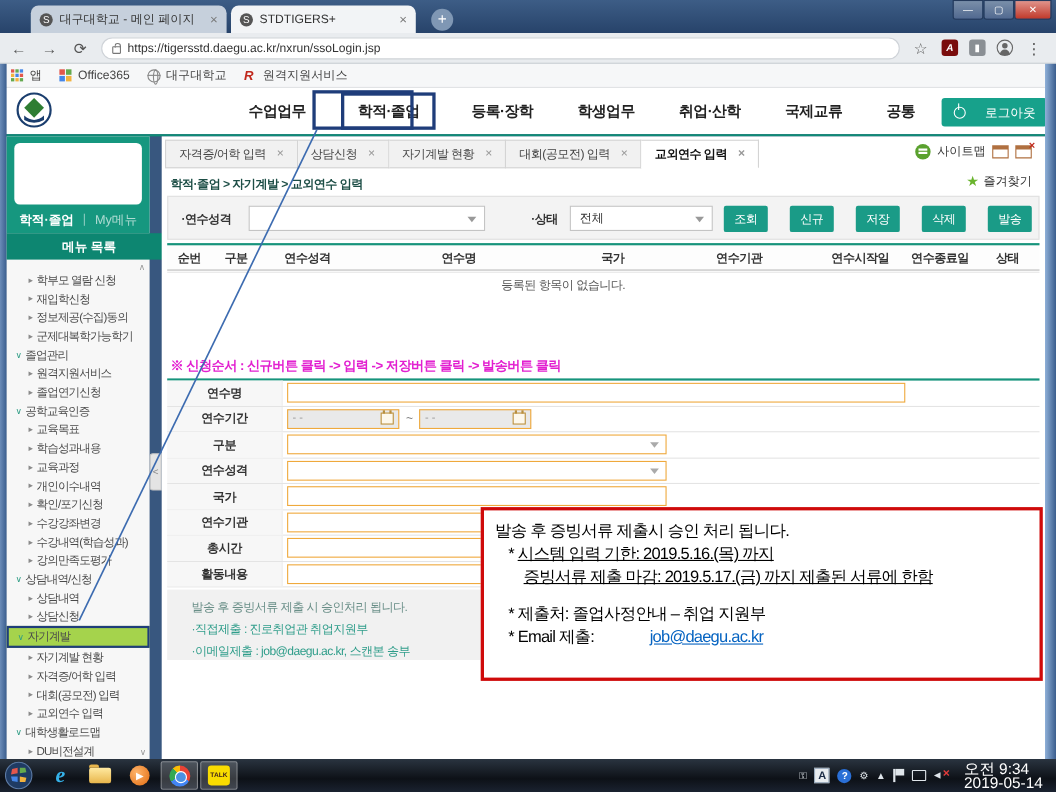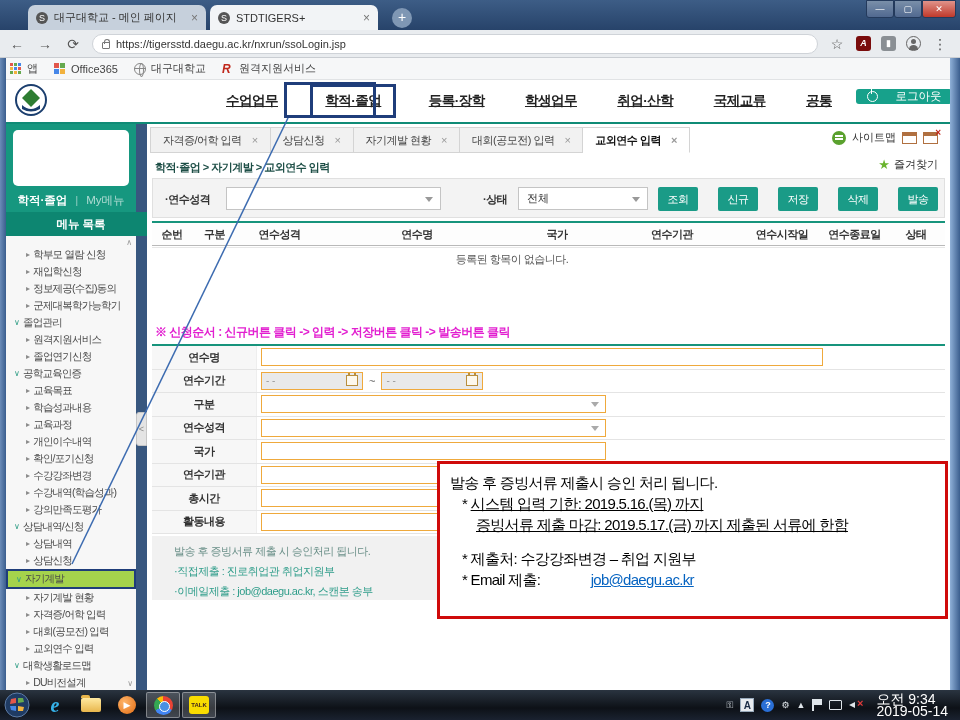--- a/index.html
+++ b/index.html
@@ -60,23 +60,23 @@
   .r-ico { color:#c0281c; font-weight:bold; font-style:italic; font-size:12px; line-height:12px;}
 
   
   #site-header { left:0; top:80px; width:960px; height:42px; background:#fff; }
   #logo-wrap { position:absolute; left:14px; top:3px; display:flex; align-items:center; gap:7px;}
   #logo-text-kr { font-size:17px; font-weight:bold; color:#111; letter-spacing:-1px;}
   #logo-text-en { font-size:6.5px; color:#246; letter-spacing:.5px;}
   #logo-suffix { font-size:15px; color:#5a6b7a; margin-left:3px;}
   #main-nav { position:absolute; left:218px; top:0; width:622px; height:42px;
     display:flex; align-items:center; justify-content:space-between; }
-  .nav-item { font-size:13.5px; font-weight:bold; color:#222; padding:6px 8px; letter-spacing:-0.5px;text-decoration:underline;}
+  .nav-item { font-size:13.5px; font-weight:bold; color:#222; padding:6px 8px; letter-spacing:-0.5px;}
   .nav-item.hl { border:3px solid #1f3d7a; padding:5px 12px; }
-  #logout-btn { position:absolute; left:856px; top:9px; width:96px; height:15px; background:#17a18b;
+  #logout-btn { position:absolute; left:856px; top:9px; width:96px; height:26px; background:#17a18b;
     color:#fff; border-radius:3px; font-size:11.5px; display:flex; align-items:center; justify-content:center; gap:18px;}
   .power-ico { width:11px; height:11px; border:1.5px solid #fff; border-radius:50%; position:relative;}
   .power-ico::before { content:""; position:absolute; left:3.2px; top:-4px; width:1.5px; height:6px; background:#fff;}
   #header-rule { left:0; top:122px; width:960px; height:2px; background:#0f8b76; }
 
   
   #wb-left { left:0; top:58px; width:6px; height:632px; background:linear-gradient(to right,#6b8cb8,#3b5e8e); }
   #wb-right { left:950px; top:58px; width:10px; height:632px; background:linear-gradient(to right,#8fb0d8,#3b5e8e); }
 
   
@@ -563,21 +563,21 @@
       <div class="note-line">·직접제출 : 진로취업관 취업지원부</div>
       <div class="note-line">·이메일제출 : job@daegu.ac.kr, 스캔본 송부</div>
     </div>
 </div>
 
 <div id="red-box" class="abs">
     <div class="rb-line"><span>발송 후 증빙서류 제출시 승인 처리 됩니다.</span></div>
     <div class="rb-line u"><span class="ind1">* <span class="utext">시스템 입력 기한: 2019.5.16.(목) 까지</span></span></div>
     <div class="rb-line u"><span class="ind2"><span class="utext">증빙서류 제출 마감: 2019.5.17.(금) 까지 제출된 서류에 한함</span></span></div>
     <div class="rb-line blank"></div>
-    <div class="rb-line"><span class="ind1">* 제출처: 수강강좌변경 – 취업 지원부</span></div>
+    <div class="rb-line"><span class="ind1">* 제출처: 졸업사정안내 – 취업 지원부</span></div>
     <div class="rb-line"><span class="ind1">* Email 제출: <a>job@daegu.ac.kr</a></span></div>
   </div>
 <div id="nav-annot-box" class="abs"></div>
 <svg id="annot-svg" class="abs">
   <line x1="288" y1="118" x2="72" y2="564" stroke="#3c6bb0" stroke-width="1.5"></line>
 </svg>
 
 <div id="taskbar" class="abs">
   <svg id="start-orb" viewBox="0 0 26 26">
     <circle cx="13" cy="13" r="12" fill="#1f3b63" stroke="#5d7ba5" stroke-width="1"></circle>

